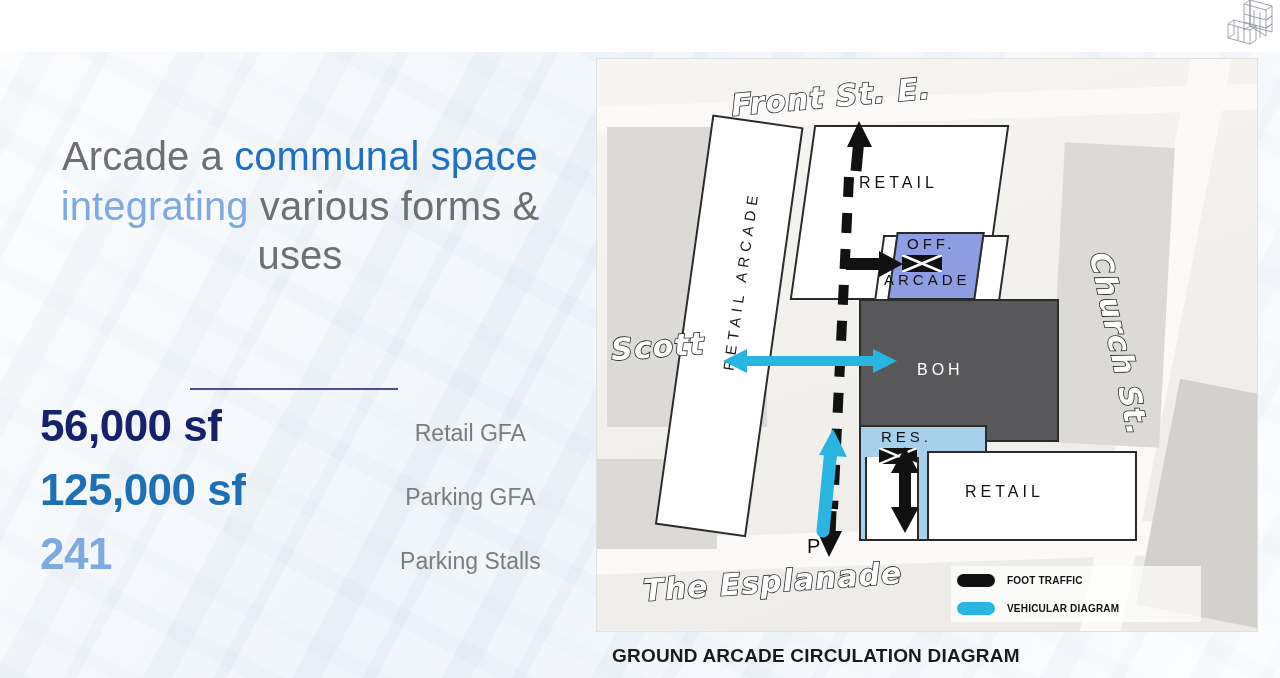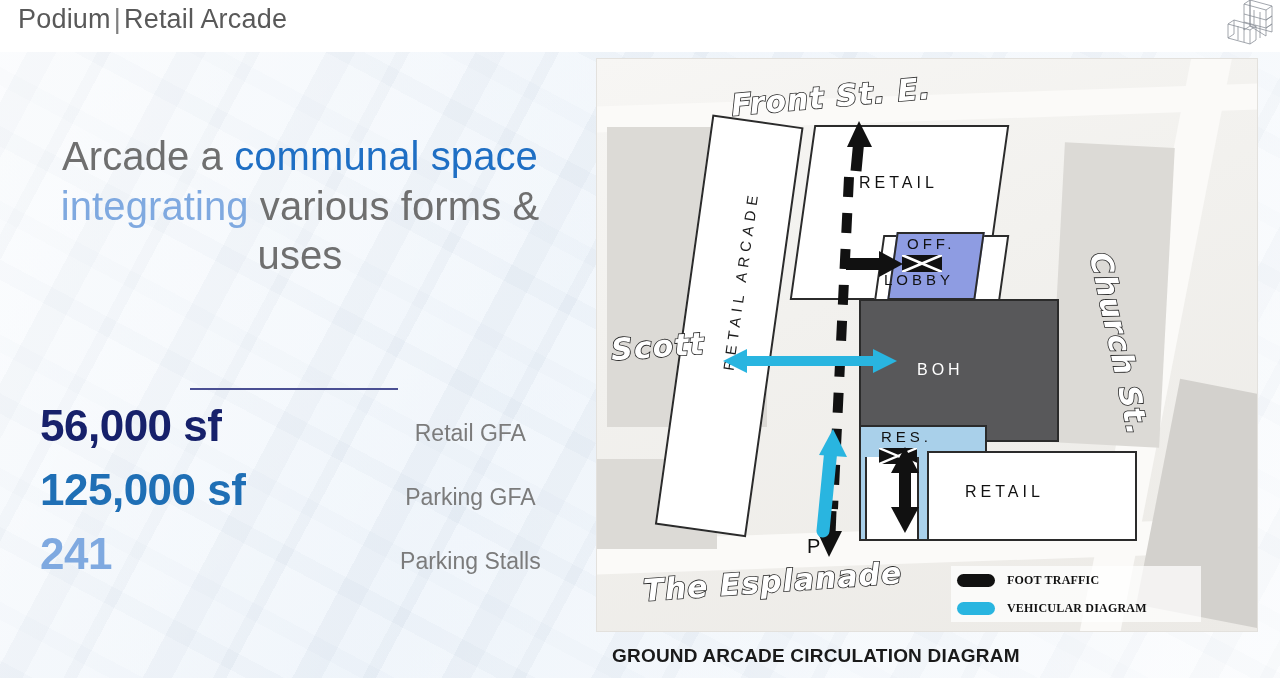--- a/index.html
+++ b/index.html
@@ -131,43 +131,40 @@
     letter-spacing:1px;
   }
 
   
   #legend{
     position:absolute;left:354px;top:507px;width:250px;height:56px;
     background:rgba(255,255,255,.72);
   }
   .leg-row{display:flex;align-items:center;height:28px;}
   .leg-swatch{width:38px;height:13px;border-radius:7px;margin:0 12px 0 6px;}
-  .leg-text{font-size:12px;font-weight:bold;color:#111;letter-spacing:.2px;font-family:Liberation Serif, serif;}
+  .leg-text{font-size:10px;font-weight:bold;color:#111;letter-spacing:.2px;}
 
   
   #caption-strip{
     position:absolute;left:596px;top:578px;width:660px;height:48px;
   }
   #caption{
     position:absolute;left:612px;top:645px;
     font-size:19px;font-weight:600;color:#1a1a1a;letter-spacing:.2px;
     white-space:nowrap;z-index:20;
   }
   #p-marker{
     position:absolute;left:210px;top:476px;
     font-size:20px;color:#111;font-weight:400;
   }
 </style>
 </head>
 <body>
 
 <div id="header">
-  <div id="header-title">
-    <span>Podium</span><span class="bar">|</span><span>Retail Arcade</span>
-  </div>
   <svg id="header-logo" viewBox="0 0 56 52">
     <g stroke="#8a8f98" stroke-width="0.8" fill="none">
       <path d="M30 2 L52 8 L52 34 L30 28 Z"></path>
       <path d="M30 2 L24 6 L24 32 L30 28 Z"></path>
       <path d="M24 6 L46 12 L52 8"></path>
       <path d="M24 16 L46 22 L52 18 M24 24 L46 30 L52 26"></path>
       <path d="M46 12 L46 38 L30 28 M46 22 L52 18 M46 30 L52 26"></path>
       <path d="M8 26 L30 32 L30 46 L8 40 Z"></path>
       <path d="M8 26 L14 22 L36 28 L30 32"></path>
       <path d="M36 28 L36 42 L30 46"></path>
@@ -217,21 +214,21 @@
     <div class="mlabel" style="left:262px;top:115px;">RETAIL</div>
 
     <div class="shape sh-white" style="left:278px;top:176px;width:126px;height:118px;transform:skewX(-8deg);"></div>
 
     <div class="shape sh-lobby" style="left:295px;top:173px;width:88px;height:68px;transform:skewX(-8deg);"></div>
     <div class="mlabel" style="left:310px;top:176px;font-size:15px;">OFF.</div>
     <svg style="position:absolute;left:305px;top:196px;" width="40" height="17" viewBox="0 0 40 17">
       <rect x="0" y="0" width="40" height="17" fill="#111"></rect>
       <path d="M0 0 L40 17 M40 0 L0 17" stroke="#fff" stroke-width="2.6"></path>
     </svg>
-    <div class="mlabel" style="left:287px;top:212px;font-size:15px;">LOBBY</div>
+    <div class="mlabel" style="left:287px;top:212px;font-size:15px;">ARCADE</div>
 
     <div class="shape sh-boh" style="left:262px;top:240px;width:200px;height:143px;"></div>
     <div class="mlabel" style="left:320px;top:302px;color:#fff;">BOH</div>
 
     <div class="shape sh-res" style="left:262px;top:366px;width:128px;height:116px;"></div>
     <div class="shape sh-white" style="left:268px;top:398px;width:54px;height:84px;border-top:none;"></div>
     <div class="mlabel" style="left:284px;top:369px;font-size:15px;">RES.</div>
     <svg style="position:absolute;left:282px;top:389px;" width="38" height="16" viewBox="0 0 38 16">
       <rect x="0" y="0" width="38" height="16" fill="#111"></rect>
       <path d="M0 0 L38 16 M38 0 L0 16" stroke="#fff" stroke-width="2.4"></path>

